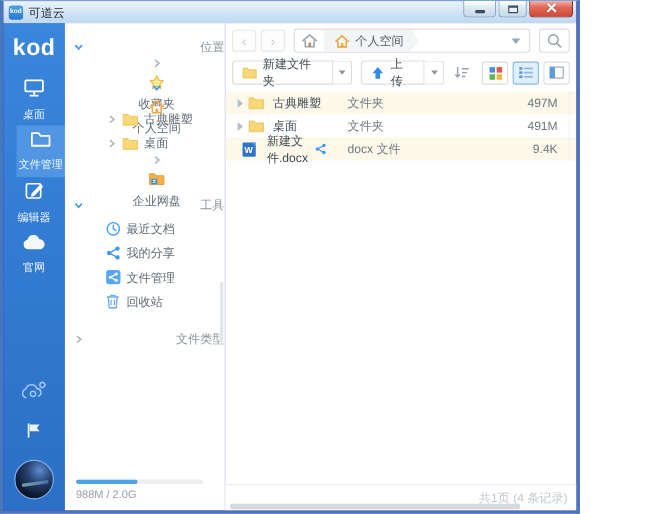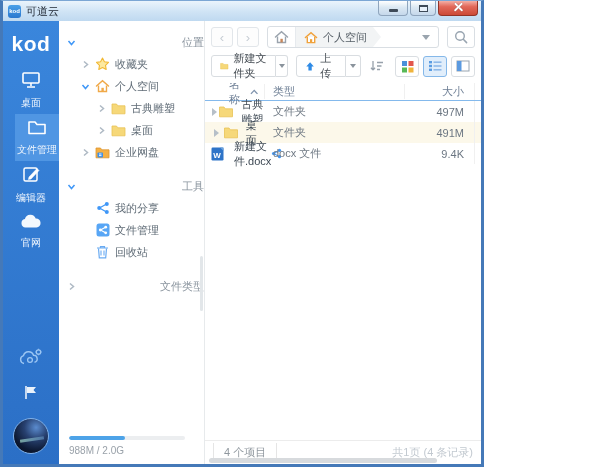--- a/index.html
+++ b/index.html
@@ -1,17 +1,17 @@
 <!DOCTYPE html>
 <html><head>
 <meta charset="utf-8">
 <style>
   * { box-sizing: border-box; margin: 0; padding: 0; }
   html,body { width:600px; height:467px; font-family:"Liberation Sans","DejaVu Sans",sans-serif; }
-  .window { width:484px; height:467px; border:3px solid #4579b8; border-top:1px solid #7ba6d4;
+  .window { width:527px; height:467px; border:3px solid #4579b8; border-top:1px solid #7ba6d4;
             background:#6d28d9; position:relative; overflow:hidden; cursor:default; }
 
   
   .titlebar { height:20px; background:linear-gradient(#eaf4fc,#cfe3f5 55%,#bfd9f0);
               display:flex; align-items:center; padding-left:5px; gap:5px; position:relative; }
   .app-ico { width:13px; height:13px; border-radius:3px; background:linear-gradient(#4aa0e8,#2b78cf);
              color:#fff; font-size:6px; font-weight:bold; display:flex; align-items:center; justify-content:center; }
   .app-title { font-size:11px; color:#1c2430; }
   .winbtns { position:absolute; right:3px; top:0; display:flex; gap:2px; }
   .wbtn { height:15px; border:1px solid #8fa5bd; border-top:none; border-radius:0 0 4px 4px;
@@ -40,21 +40,21 @@
             background: radial-gradient(circle at 65% 25%, #5b8ccf 0%, #27406f 35%, #0c1831 70%, #060d1d 100%);
             position:relative; overflow:hidden; }
   .avatar::after { content:""; position:absolute; left:18%; top:55%; width:70%; height:3px;
                    background:linear-gradient(90deg,#9fd8c8,#5b87b8); opacity:.7; transform:rotate(-8deg); }
 
   
   .sidebar { width:146px; background:#fff; border-right:1px solid #e7eaec; position:relative; flex-shrink:0;
              padding-top:10px; font-size:11px; }
   .t-row { height:22px; display:flex; align-items:center; gap:5px; color:#5f6b76; white-space:nowrap; }
   .t-sec { padding-left:8px; color:#8a949e;justify-content:space-between; }
-  .t-lv1 { padding-left:22px; }
+  .t-lv1 { padding-left:22px;flex-direction:column; }
   .t-lv1n { padding-left:36px; }
   .t-lv2 { padding-left:38px; }
   .gap { height:12px; }
   .chev { width:9px; height:9px; flex-shrink:0; }
   .t-ico { width:15px; height:15px; flex-shrink:0; display:flex; align-items:center; justify-content:center; }
   .sb-thumb { position:absolute; right:1px; top:235px; width:3px; height:55px; background:#e2e6e9; border-radius:2px; }
   .storage { position:absolute; left:10px; right:19px; bottom:8px; }
   .storage .track { height:4px; background:#eceef0; border-radius:2px; overflow:hidden; }
   .storage .fill { height:100%; background:#4da3e8; border-radius:2px; }
   .storage .lbl { margin-top:5px; font-size:10px; color:#99a1a9; }
@@ -280,20 +280,29 @@
 
       <div class="gap"></div>
 
       <div class="t-row t-sec">
         <svg class="chev" viewBox="0 0 9 9">
             <path d="M1.5 3 L4.5 6.5 L7.5 3" fill="none" stroke="#3f97f7" stroke-width="1.5"></path>
           </svg>
         <span>工具</span>
       </div>
 
+      <div class="t-row t-lv1n">
+        <span class="t-ico">
+          <svg width="14" height="14" viewBox="0 0 14 14">
+              <circle cx="7" cy="7" r="5.6" fill="none" stroke="#4aa0f8" stroke-width="1.3"></circle>
+              <path d="M7 3.8 V7 l2.4 1.6" fill="none" stroke="#4aa0f8" stroke-width="1.3" stroke-linecap="round"></path>
+            </svg>
+        </span>
+        <span>最近文档</span>
+      </div>
 
       <div class="t-row t-lv1n">
         <span class="t-ico">
           <svg width="14" height="14" viewBox="0 0 14 14">
               <path d="M3.5 7 L10.5 3 M3.5 7 L10.5 11" stroke="#3f97f7" stroke-width="1.3"></path>
               <circle cx="3.2" cy="7" r="2" fill="#3f97f7"></circle>
               <circle cx="10.8" cy="3" r="2" fill="#3f97f7"></circle>
               <circle cx="10.8" cy="11" r="2" fill="#3f97f7"></circle>
             </svg>
         </span>
@@ -427,31 +436,20 @@
           <div class="vbtn">
             <svg width="14" height="12" viewBox="0 0 14 12">
                 <rect x="1" y="1" width="12" height="10" fill="none" stroke="#98a4b0"></rect>
                 <rect x="1" y="1" width="4.5" height="10" fill="#5b9ae0"></rect>
               </svg>
           </div>
         </div>
       </div>
 
       <div class="listarea">
-        <div class="thead">
-          <div class="c-name">
-            <span>名称</span>
-            <svg class="sortcaret" width="9" height="6" viewBox="0 0 9 6">
-                <path d="M1 5 L4.5 1.3 L8 5" fill="none" stroke="#7f93ad" stroke-width="1.4"></path>
-              </svg>
-          </div>
-          <div class="c-type"><span>类型</span></div>
-          <div class="c-size"><span>大小</span></div>
-          <div class="c-end"></div>
-        </div>
 
         <div class="frow">
           <div class="c-name">
             <span class="expander">
                 <span class="tri"></span>
               </span>
             <span class="ficon">
               <svg width="16" height="13" viewBox="0 0 15 13">
                   <path d="M1 2 h4.5 l1.3 1.8 H14 v8 H1 z" fill="#f6d879" stroke="#e8c355" stroke-width="0.8"></path>
                 </svg>
@@ -500,21 +498,20 @@
                 </svg>
             </span>
           </div>
           <div class="c-type">docx 文件</div>
           <div class="c-size">9.4K</div>
           <div class="c-end"></div>
         </div>
       </div>
 
       <div class="footer">
-        <span class="fcount">4 个项目</span>
         <div class="fright">
           <span class="pageinfo">共1页 (4 条记录)</span>
         </div>
       </div>
 
       <div class="hscroll">
           <div class="hthumb"></div>
         </div>
     </div>
   </div>

